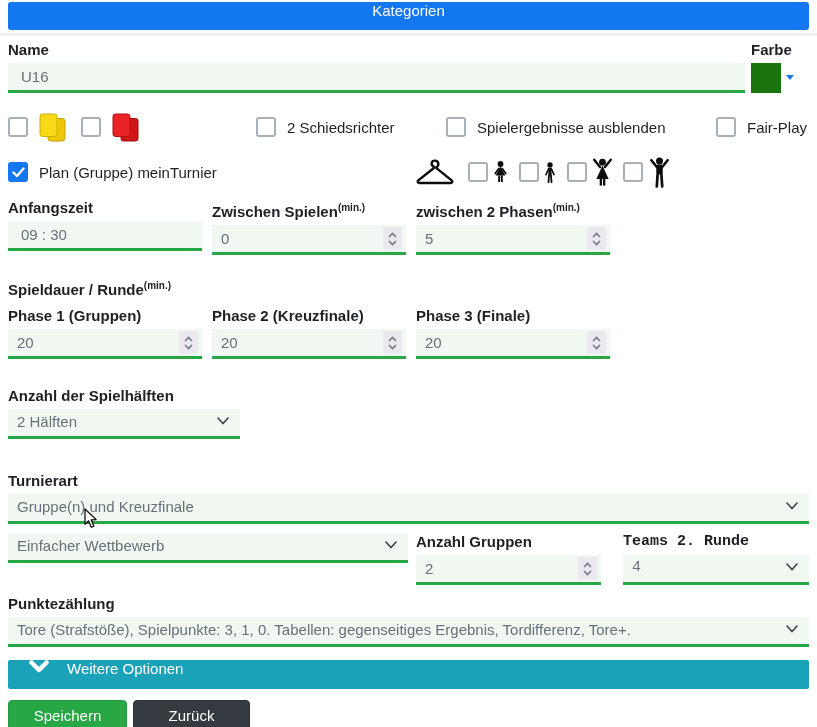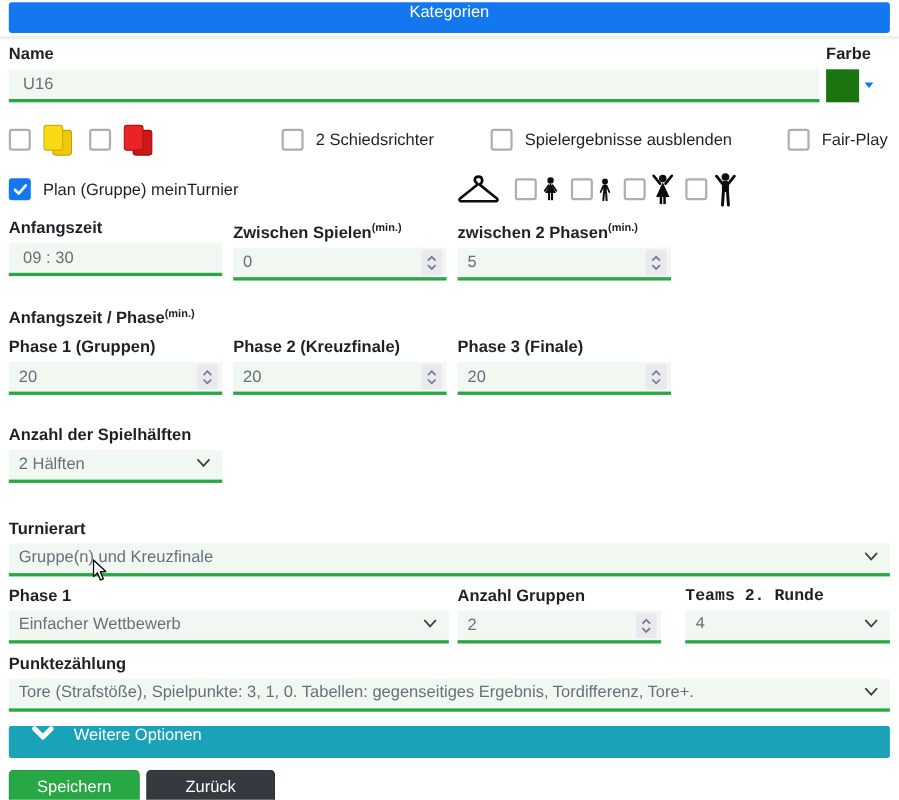--- a/index.html
+++ b/index.html
@@ -237,21 +237,21 @@
         <span class="spin">
           <svg width="11" height="14" viewBox="0 0 11 14">
               <polyline points="2,5 5.5,1.5 9,5" fill="none" stroke="#7a7a85" stroke-width="1.6"></polyline>
               <polyline points="2,9 5.5,12.5 9,9" fill="none" stroke="#7a7a85" stroke-width="1.6"></polyline>
             </svg>
         </span>
       </div>
     </div>
   </div>
 
-  <div class="lbl" style="margin-top:22px"><span>Anfangszeit / Phase</span><sup>(min.)</sup></div>
+  <div class="lbl" style="margin-top:22px"><span>Spieldauer / Runde</span><sup>(min.)</sup></div>
   <div class="cols" style="margin-top:8px">
     <div class="col">
       <div class="lbl">Phase 1 (Gruppen)</div>
       <div class="field">
         <input type="text" value="20" style="">
         <span class="spin">
           <svg width="11" height="14" viewBox="0 0 11 14">
               <polyline points="2,5 5.5,1.5 9,5" fill="none" stroke="#7a7a85" stroke-width="1.6"></polyline>
               <polyline points="2,9 5.5,12.5 9,9" fill="none" stroke="#7a7a85" stroke-width="1.6"></polyline>
             </svg>
@@ -278,38 +278,37 @@
           <svg width="11" height="14" viewBox="0 0 11 14">
               <polyline points="2,5 5.5,1.5 9,5" fill="none" stroke="#7a7a85" stroke-width="1.6"></polyline>
               <polyline points="2,9 5.5,12.5 9,9" fill="none" stroke="#7a7a85" stroke-width="1.6"></polyline>
             </svg>
         </span>
       </div>
     </div>
   </div>
 
   <div class="lbl" style="margin-top:28px;margin-bottom:4px">Anzahl der Spielhälften</div>
-  <div class="selectbox" style="width:194px">
+  <div class="selectbox" style="width:232px">
     <span>2 Hälften</span>
     <svg class="chev" width="12" height="8" viewBox="0 0 12 8">
         <polyline points="1,1 6,6.5 11,1" fill="none" stroke="#3c4349" stroke-width="1.6" stroke-linecap="round"></polyline>
       </svg>
   </div>
 
   <div class="lbl" style="margin-top:33px;margin-bottom:4px">Turnierart</div>
   <div class="selectbox">
     <span>Gruppe(n) und Kreuzfinale</span>
     <svg class="chev" width="12" height="8" viewBox="0 0 12 8">
         <polyline points="1,1 6,6.5 11,1" fill="none" stroke="#3c4349" stroke-width="1.6" stroke-linecap="round"></polyline>
       </svg>
   </div>
 
   <div class="phase1row" style="margin-top:9px">
     <div class="pcol1">
-      <div class="lbl" style="margin-bottom:4px">Phase 1</div>
       <div class="selectbox">
         <span>Einfacher Wettbewerb</span>
         <svg class="chev" width="12" height="8" viewBox="0 0 12 8">
             <polyline points="1,1 6,6.5 11,1" fill="none" stroke="#3c4349" stroke-width="1.6" stroke-linecap="round"></polyline>
           </svg>
       </div>
     </div>
     <div class="pcol2">
       <div class="lbl" style="margin-bottom:4px">Anzahl Gruppen</div>
       <div class="field">

